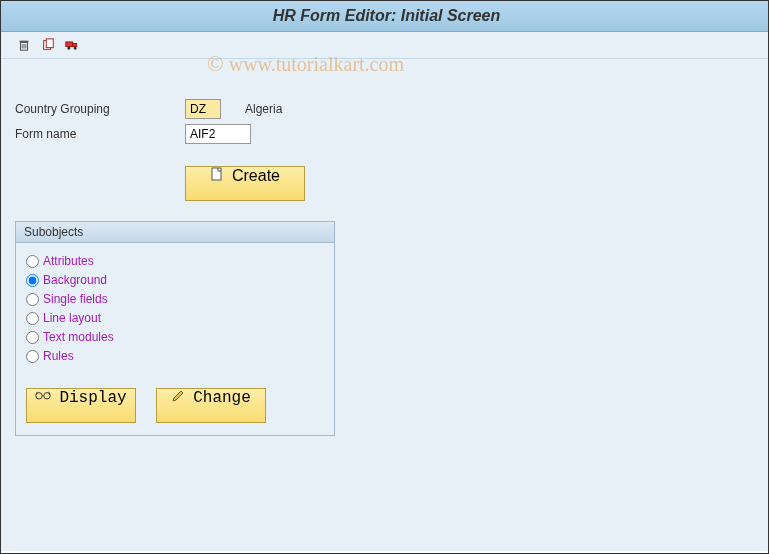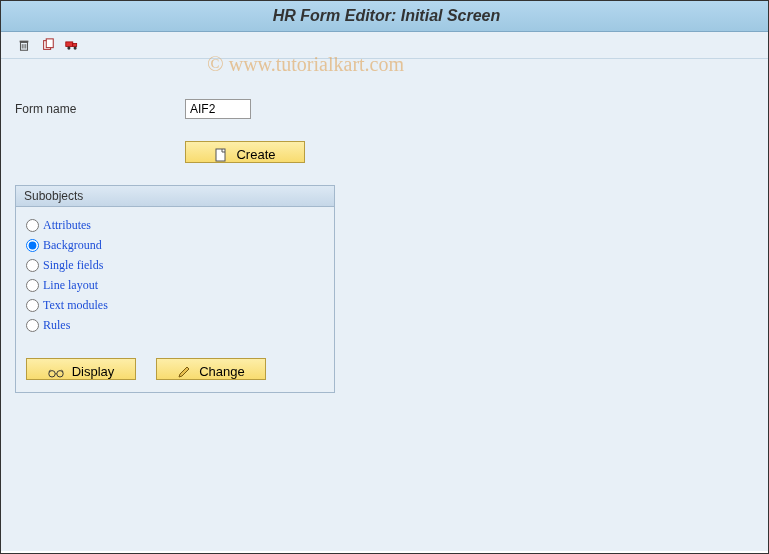--- a/index.html
+++ b/index.html
@@ -77,28 +77,28 @@
       color: #333;
     }
     .btn-row {
       margin-top: 22px;
       margin-left: 170px;
       margin-bottom: 20px;
     }
     .sap-btn {
       background: linear-gradient(to bottom, #FDEEA8 0%, #F8DC70 100%);
       border: 1px solid #B89D3F;
-      height: 22px;
+      height: 35px;
       display: inline-flex;
-      align-items: flex-end;
+      align-items: flex-start;
       justify-content: center;
       padding: 0 8px;
       cursor: pointer;
       font-family: inherit;
-      font-size: 13px;
+      font-size: 16px;
       min-width: 120px;
       gap: 8px;
     }
     .sap-btn.small { min-width: 110px; }
     .subobjects-box {
       border: 1px solid #A3B8CC;
       width: 320px;
       background: #E8F0F7;
     }
     .subobjects-header {
@@ -114,25 +114,26 @@
       display: flex;
       align-items: center;
       margin: 5px 0;
       gap: 4px;
     }
     .radio-item input[type=radio] {
       margin: 0;
       width: 13px;
       height: 13px;
     }
-    .radio-item label { cursor: pointer; color: #1d4ed8; font-family: Liberation Serif, serif; }
+    .radio-item label { cursor: pointer; color: #a21caf; }
     .action-row {
       display: flex;
       gap: 20px;
       padding: 10px 10px 12px 10px;
+      font-family: Liberation Mono, monospace;
     }
     .watermark {
       position: absolute;
       top: 50px;
       left: 206px;
       color: rgba(224,156,72,0.55);
       font-size: 20px;
       font-family: Georgia, serif;
       pointer-events: none;
     }
@@ -168,20 +169,25 @@
       <rect x="1" y="3" width="9" height="6" fill="#D33" stroke="#900"></rect>
       <rect x="10" y="5" width="5" height="4" fill="#D33" stroke="#900"></rect>
       <circle cx="5" cy="11" r="2" fill="#333"></circle>
       <circle cx="13" cy="11" r="2" fill="#333"></circle>
     </svg>
   </span>
 </div>
 
 <div class="content">
 
+  <div class="field-row">
+    <span class="field-label">Country Grouping</span>
+    <input class="field-input highlighted" value="DZ" style="">
+    <span class="field-extra">Algeria</span>
+  </div>
 
   <div class="field-row">
     <span class="field-label">Form name</span>
     <input class="field-input normal" value="AIF2" style="">
   </div>
 
   <div class="btn-row">
     <button class="sap-btn">
       <svg width="14" height="14" viewBox="0 0 14 14">
         <rect x="2" y="1" width="9" height="12" fill="#fff" stroke="#555"></rect>

